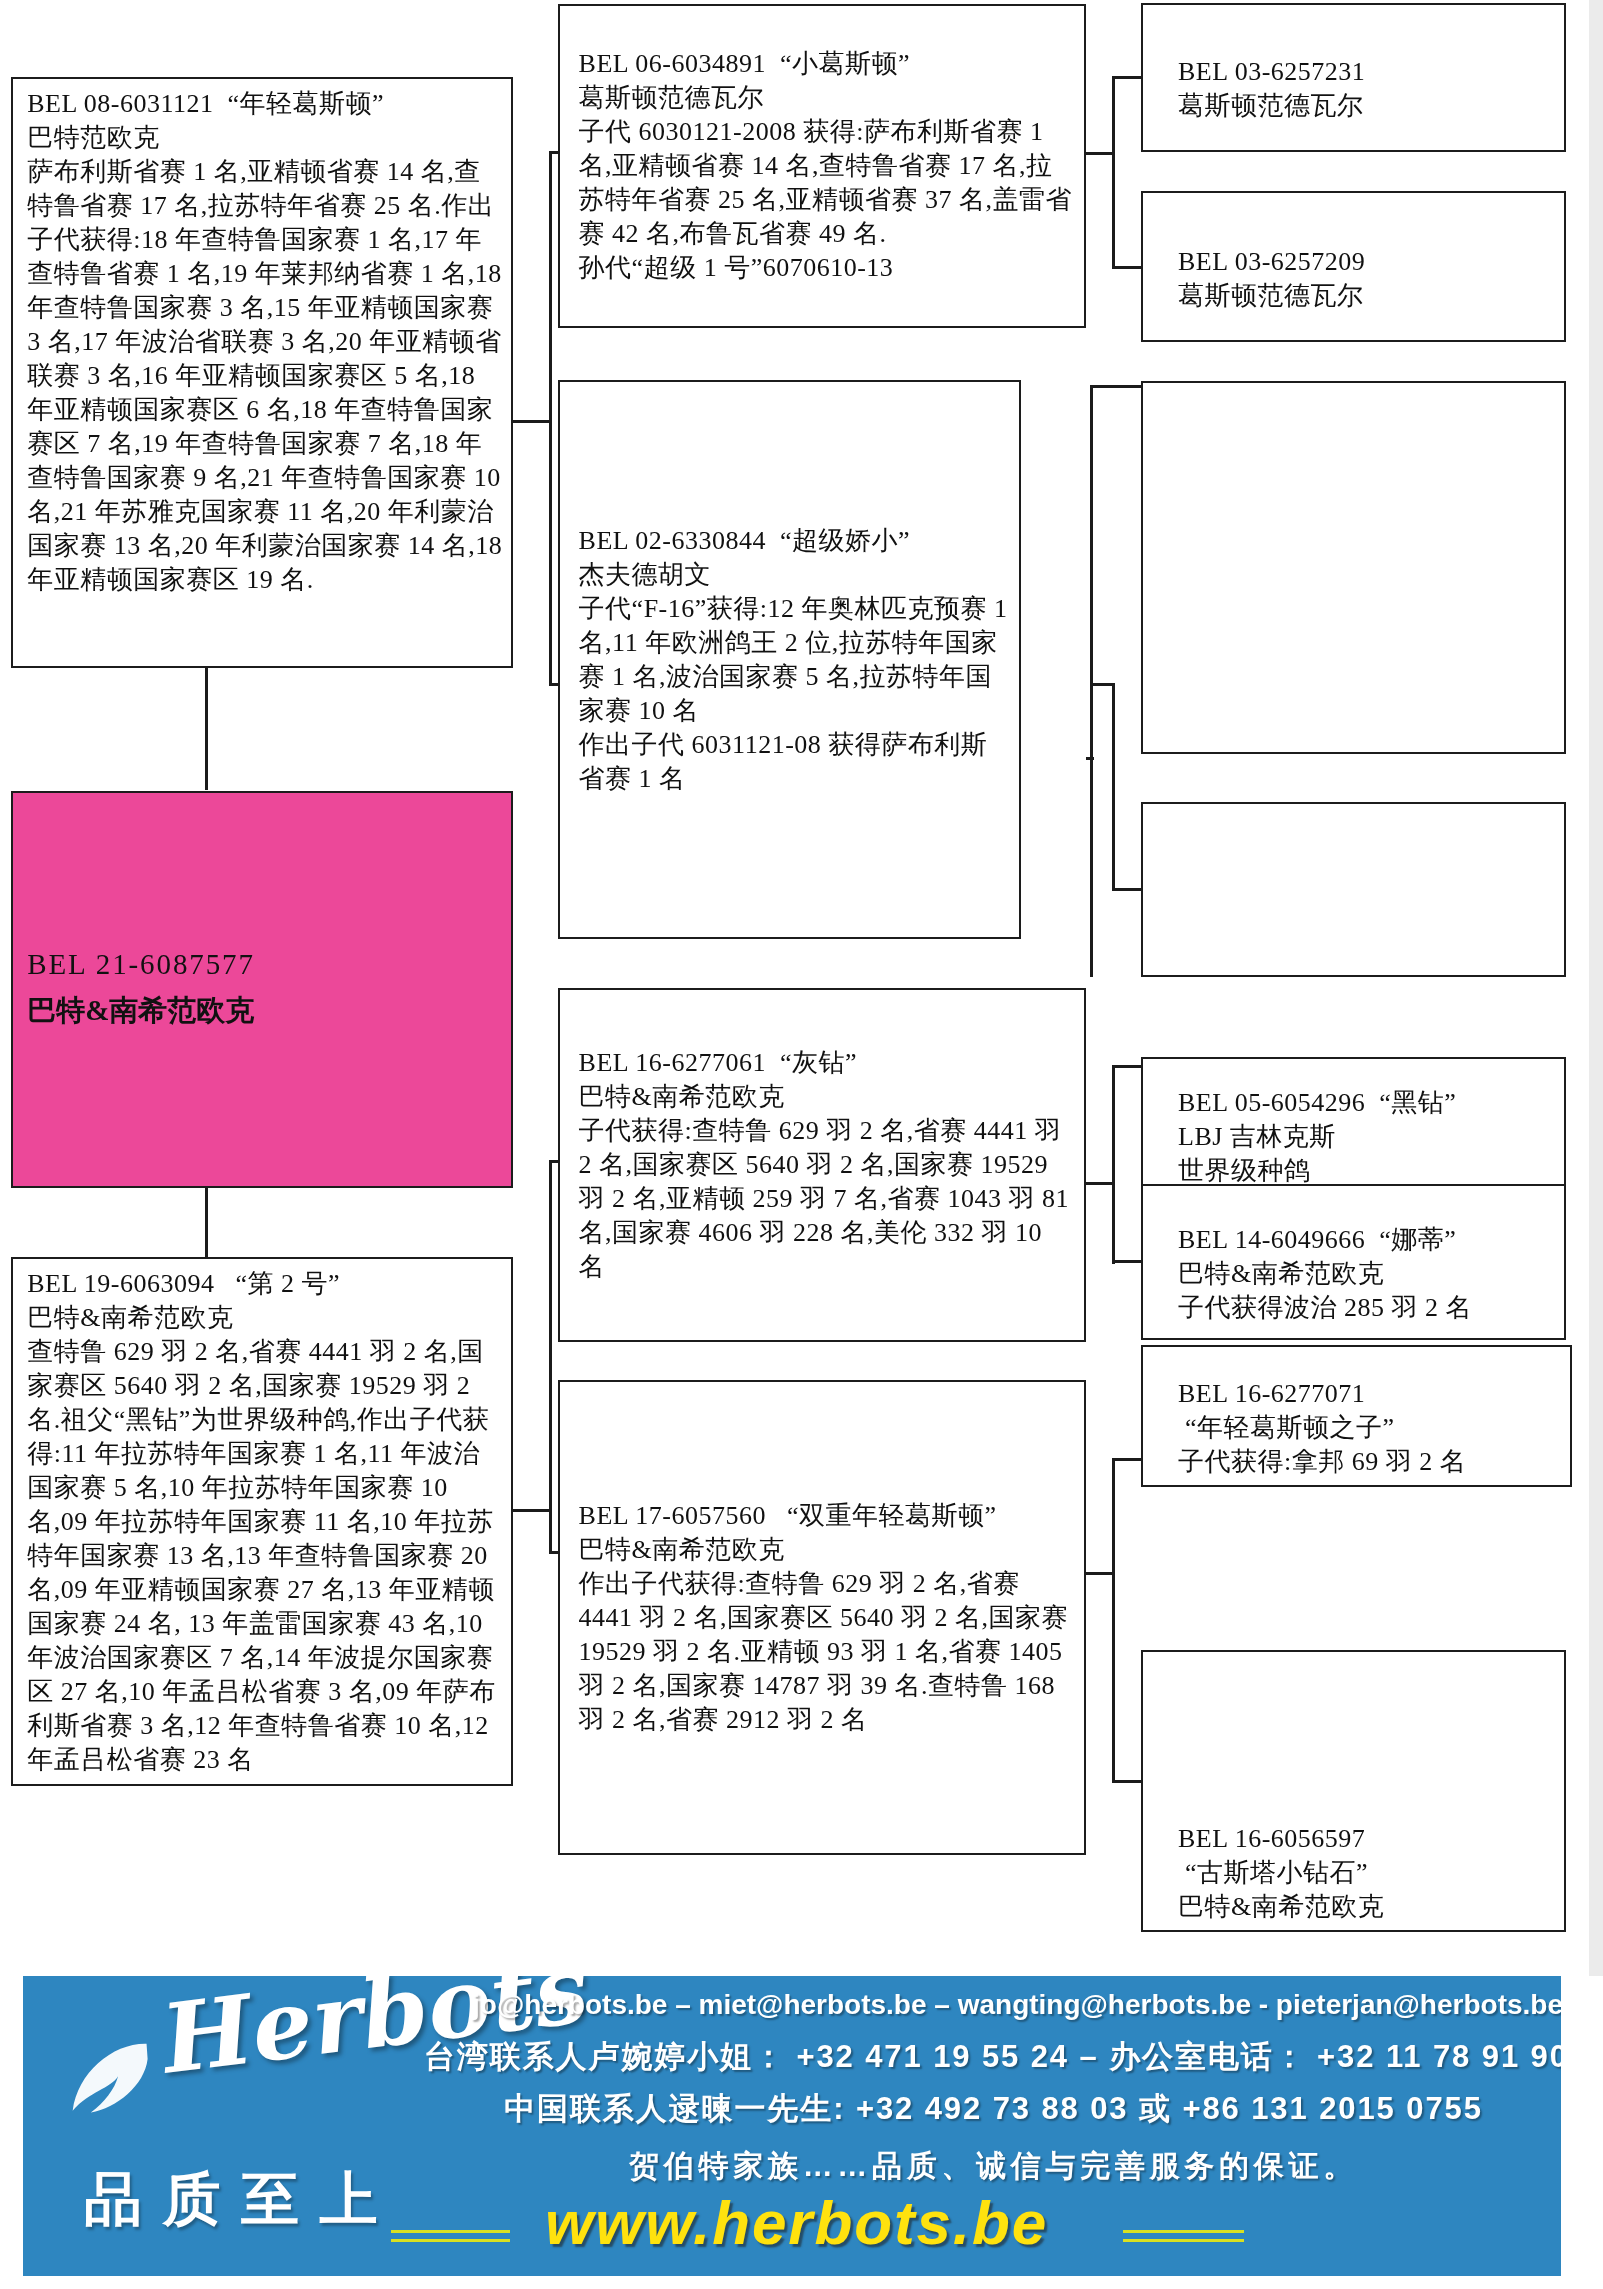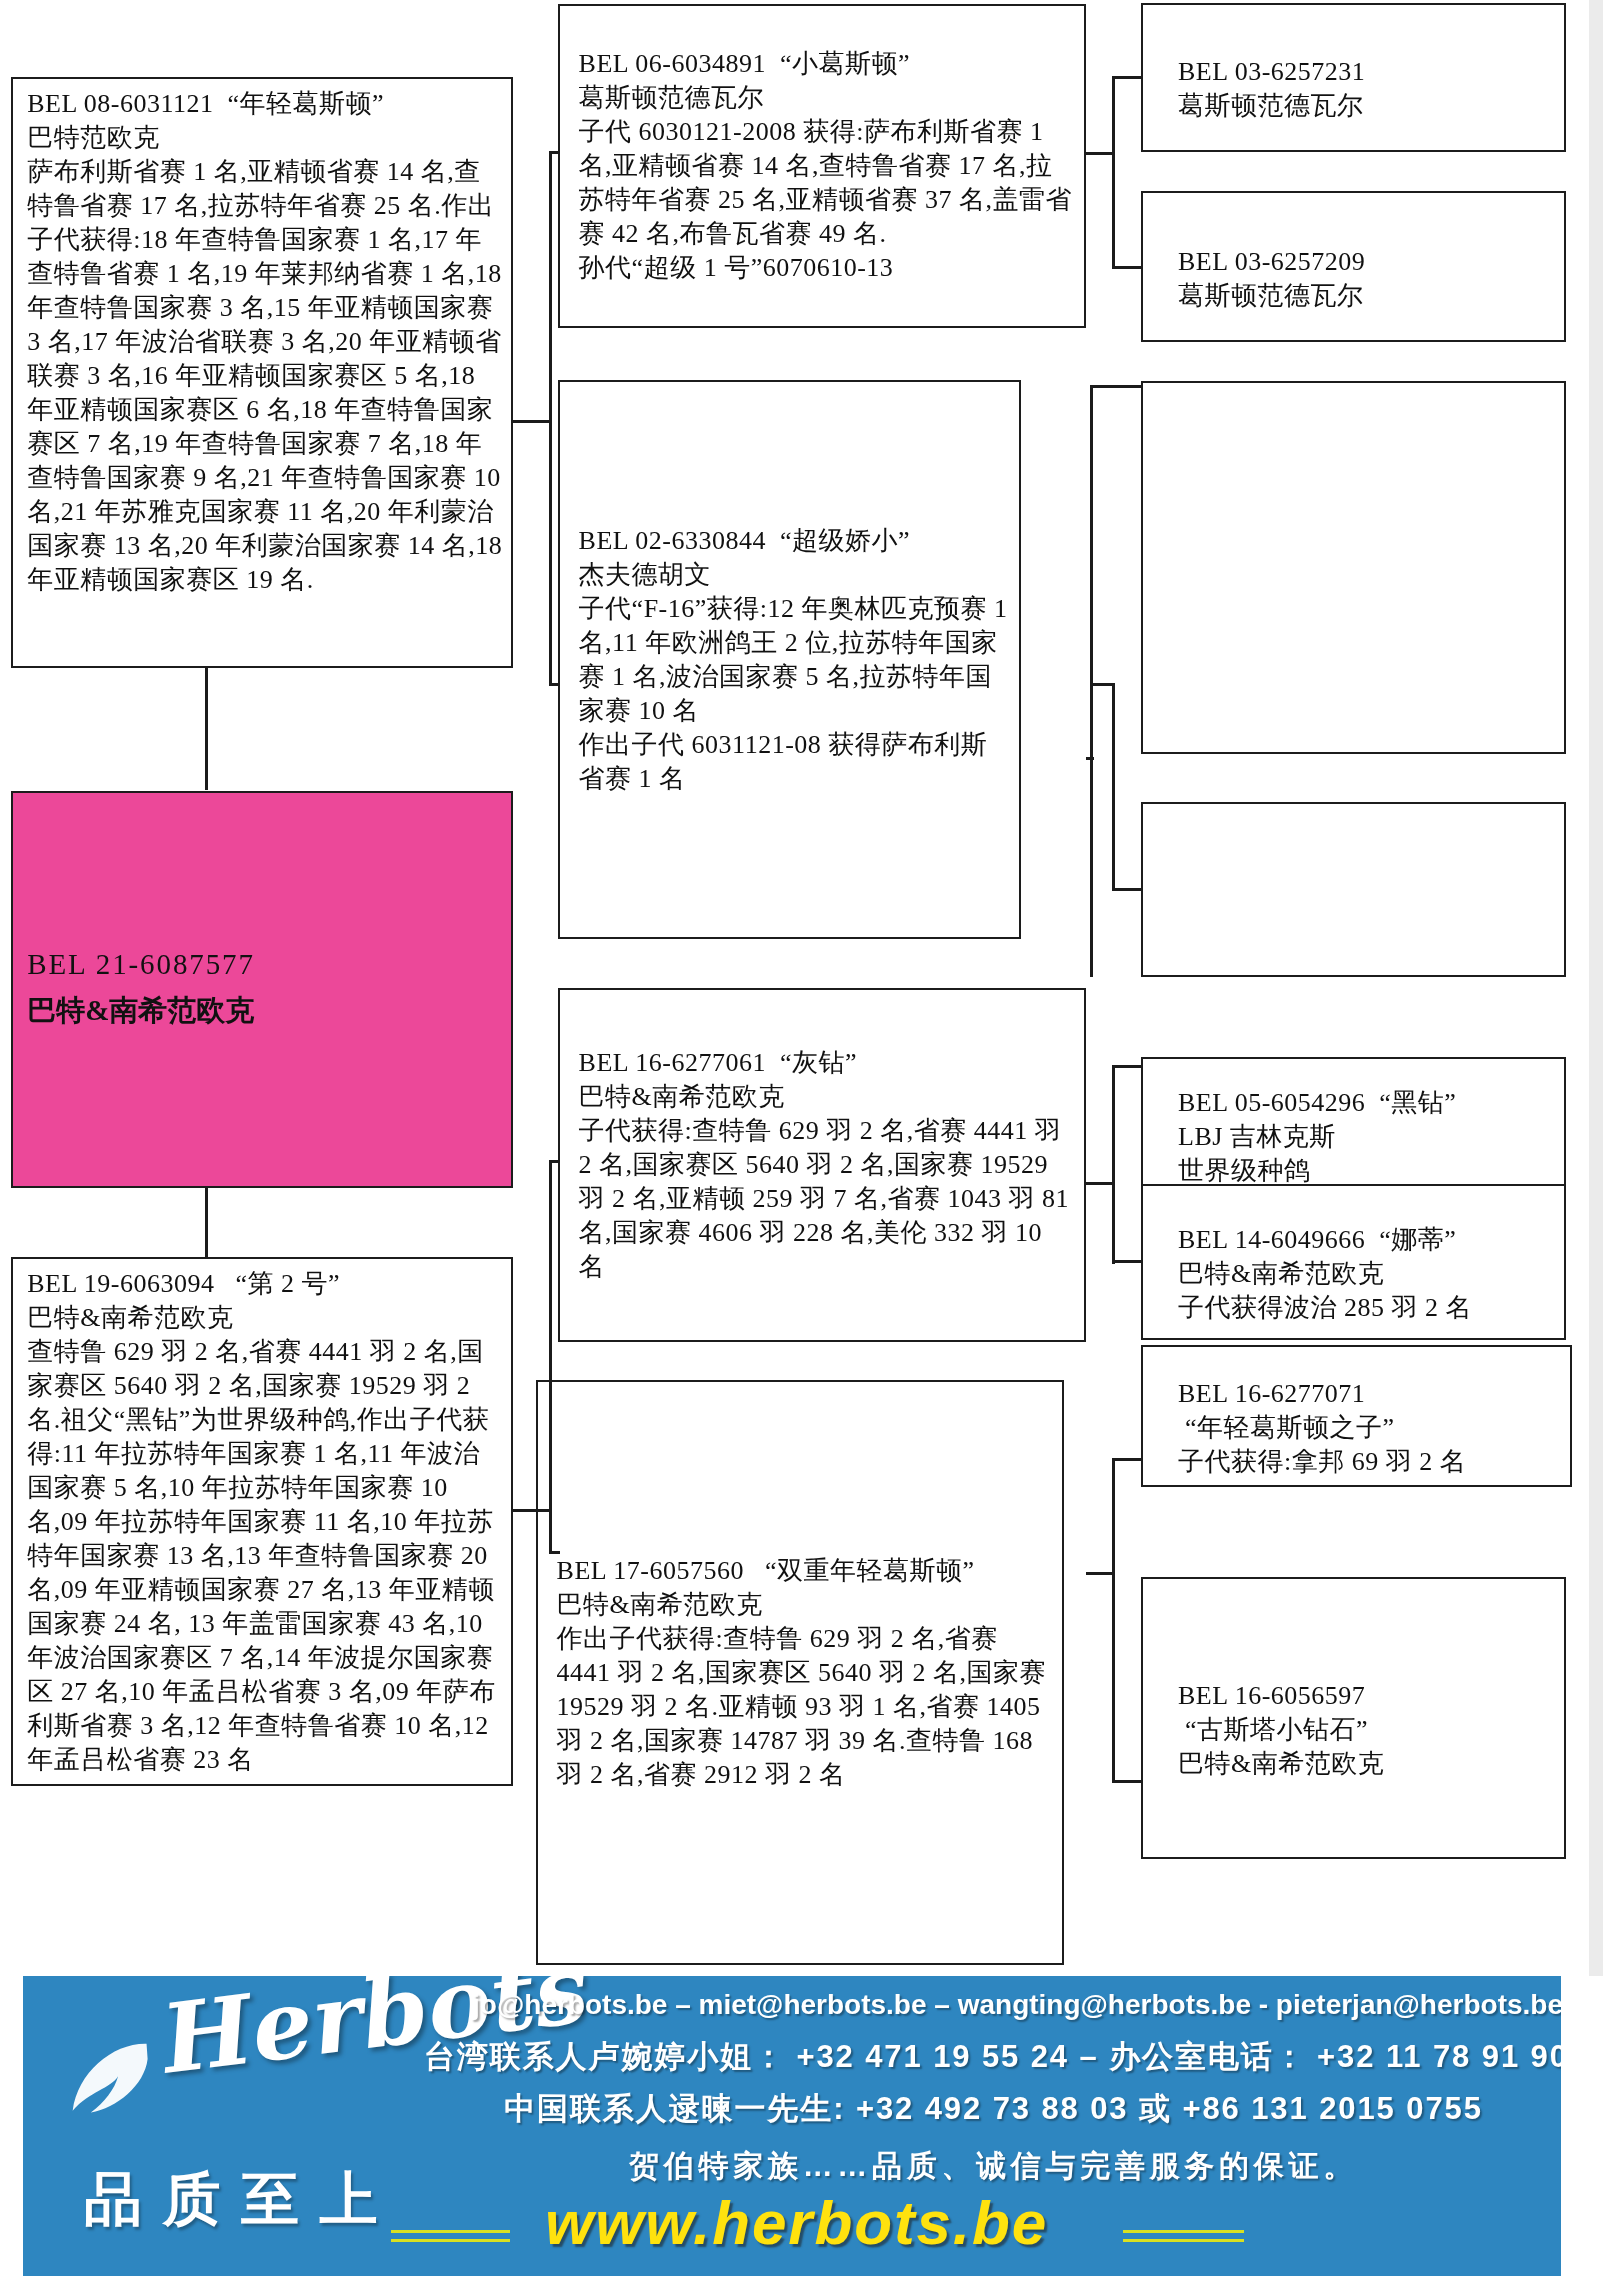--- a/index.html
+++ b/index.html
@@ -96,21 +96,21 @@
 子代“F-16”获得:12 年奥林匹克预赛 1 名,11 年欧洲鸽王 2 位,拉苏特年国家赛 1 名,波治国家赛 5 名,拉苏特年国家赛 10 名
 作出子代 6031121-08 获得萨布利斯省赛 1 名</div>
   </div>
 
   <div class="pbox col-mid v-center" style="left:558px;top:988px;width:528px;height:354px;">
     <div class="boxtext">BEL 16-6277061  “灰钻”
 巴特&amp;南希范欧克
 子代获得:查特鲁 629 羽 2 名,省赛 4441 羽 2 名,国家赛区 5640 羽 2 名,国家赛 19529 羽 2 名,亚精顿 259 羽 7 名,省赛 1043 羽 81 名,国家赛 4606 羽 228 名,美伦 332 羽 10 名</div>
   </div>
 
-  <div class="pbox col-mid v-center" style="left:536px;top:1380px;width:528px;height:585px;">
+  <div class="pbox col-mid v-center" style="left:558px;top:1380px;width:528px;height:475px;">
     <div class="boxtext">BEL 17-6057560   “双重年轻葛斯顿”
 巴特&amp;南希范欧克
 作出子代获得:查特鲁 629 羽 2 名,省赛 4441 羽 2 名,国家赛区 5640 羽 2 名,国家赛 19529 羽 2 名.亚精顿 93 羽 1 名,省赛 1405 羽 2 名,国家赛 14787 羽 39 名.查特鲁 168 羽 2 名,省赛 2912 羽 2 名</div>
   </div>
 
   <div class="pbox col-right v-center" style="left:1141px;top:2.8px;width:425px;height:149px;">
     <div class="boxtext">BEL 03-6257231
 葛斯顿范德瓦尔</div>
   </div>
 
@@ -138,21 +138,21 @@
 巴特&amp;南希范欧克
 子代获得波治 285 羽 2 名</div>
   </div>
 
   <div class="pbox col-right v-center" style="left:1141px;top:1345px;width:431px;height:142px;justify-content:center;">
     <div class="boxtext">BEL 16-6277071
  “年轻葛斯顿之子”
 子代获得:拿邦 69 羽 2 名</div>
   </div>
 
-  <div class="pbox col-right v-center" style="left:1141px;top:1577px;width:425px;height:282px;">
+  <div class="pbox col-right v-center" style="left:1141px;top:1650px;width:425px;height:282px;justify-content:flex-end;">
     <div class="boxtext">BEL 16-6056597
  “古斯塔小钻石”
 巴特&amp;南希范欧克</div>
   </div>
 
   <div class="cline" style="left:205px;top:668px;width:2.8px;height:122px;"></div>
   <div class="cline" style="left:205px;top:1188px;width:2.8px;height:69px;"></div>
 
   <div class="cline" style="left:513px;top:420px;width:38px;height:2.8px;"></div>
   <div class="cline" style="left:549px;top:151px;width:2.8px;height:535px;"></div>

